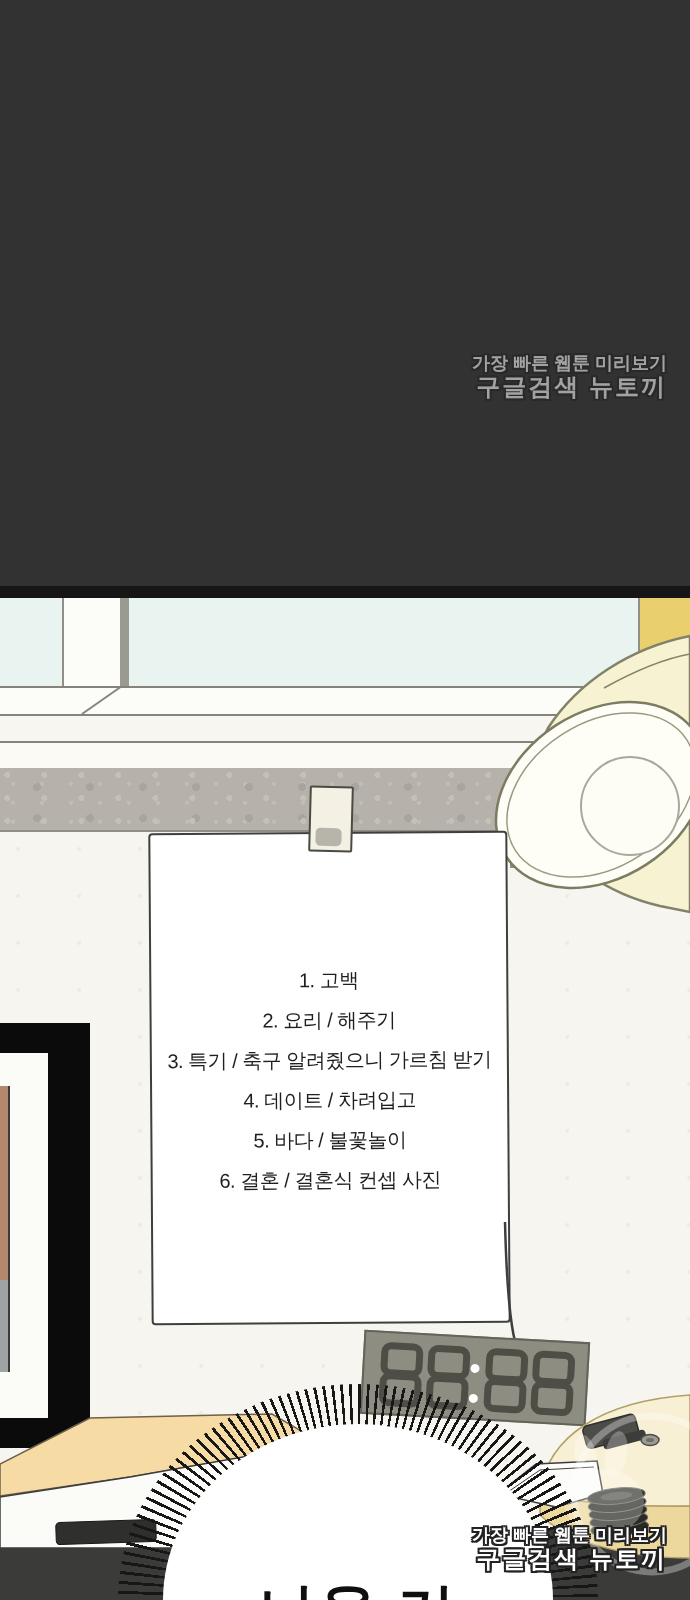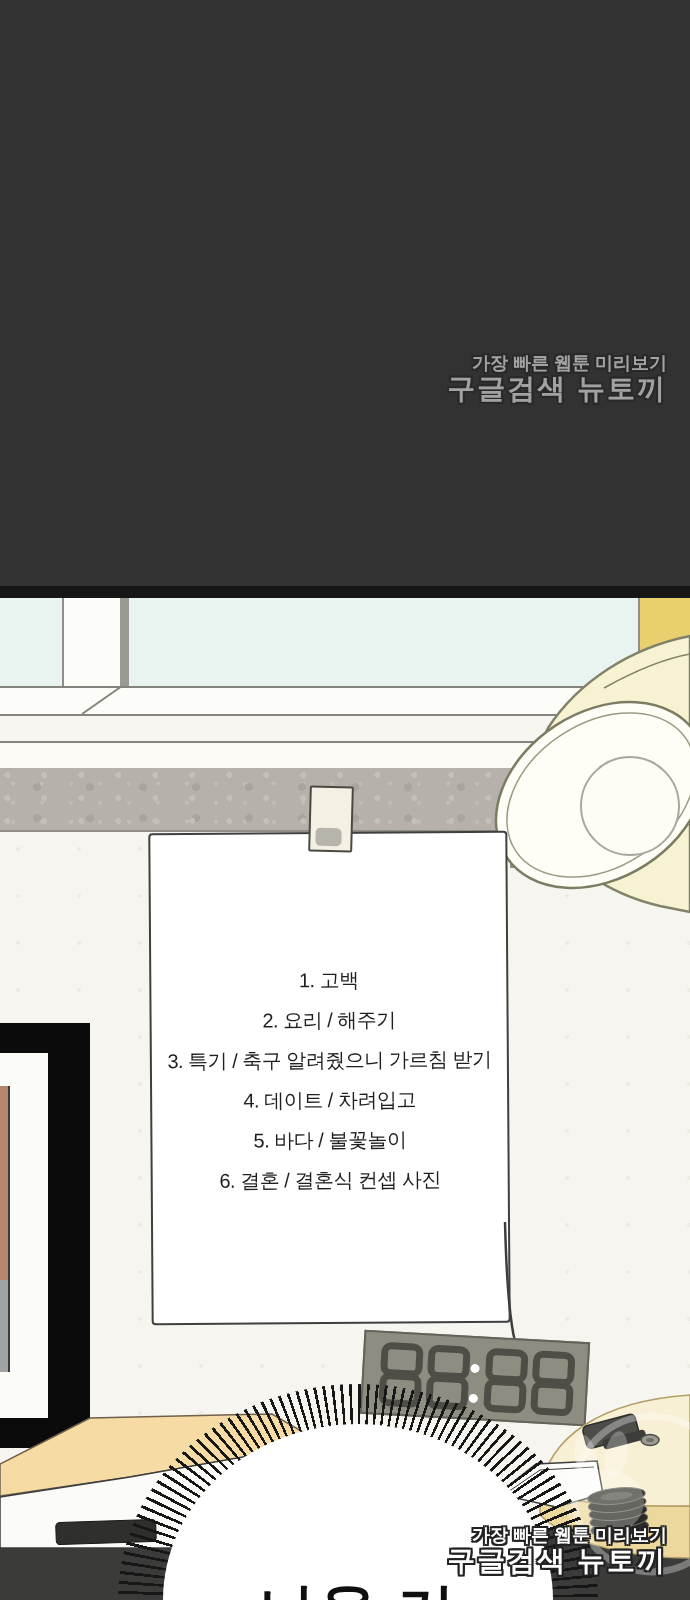--- a/index.html
+++ b/index.html
@@ -65,21 +65,21 @@
   .bubble-line{left:118px;width:480px;text-align:center;color:#0f0f0f;font-weight:700;
     font-size:58px;letter-spacing:2px;}
   #bubble-line-1{top:1488px;}
   #bubble-line-2{top:1572px;}
 
   
   .wm{right:23px;text-align:right;color:#ffffff;font-weight:bold;line-height:1.1;
     text-shadow:-2px -2px 0 #222,2px -2px 0 #222,-2px 2px 0 #222,2px 2px 0 #222,
                 0 -2px 0 #222,0 2px 0 #222,-2px 0 0 #222,2px 0 0 #222;}
   .wm .wm-l1{font-size:18px;display:block;}
-  .wm .wm-l2{font-size:28px;display:block;letter-spacing:2px;}
+  .wm .wm-l2{font-size:24px;display:block;letter-spacing:2px;}
   #watermark-top{top:354px;opacity:0.55;}
   #watermark-bottom{top:1526px;}
 </style>
 </head>
 <body>
 
 <div id="stage">
 
   <div class="abs" id="panel-dark"></div>
   <div class="abs" id="sep-line"></div>

